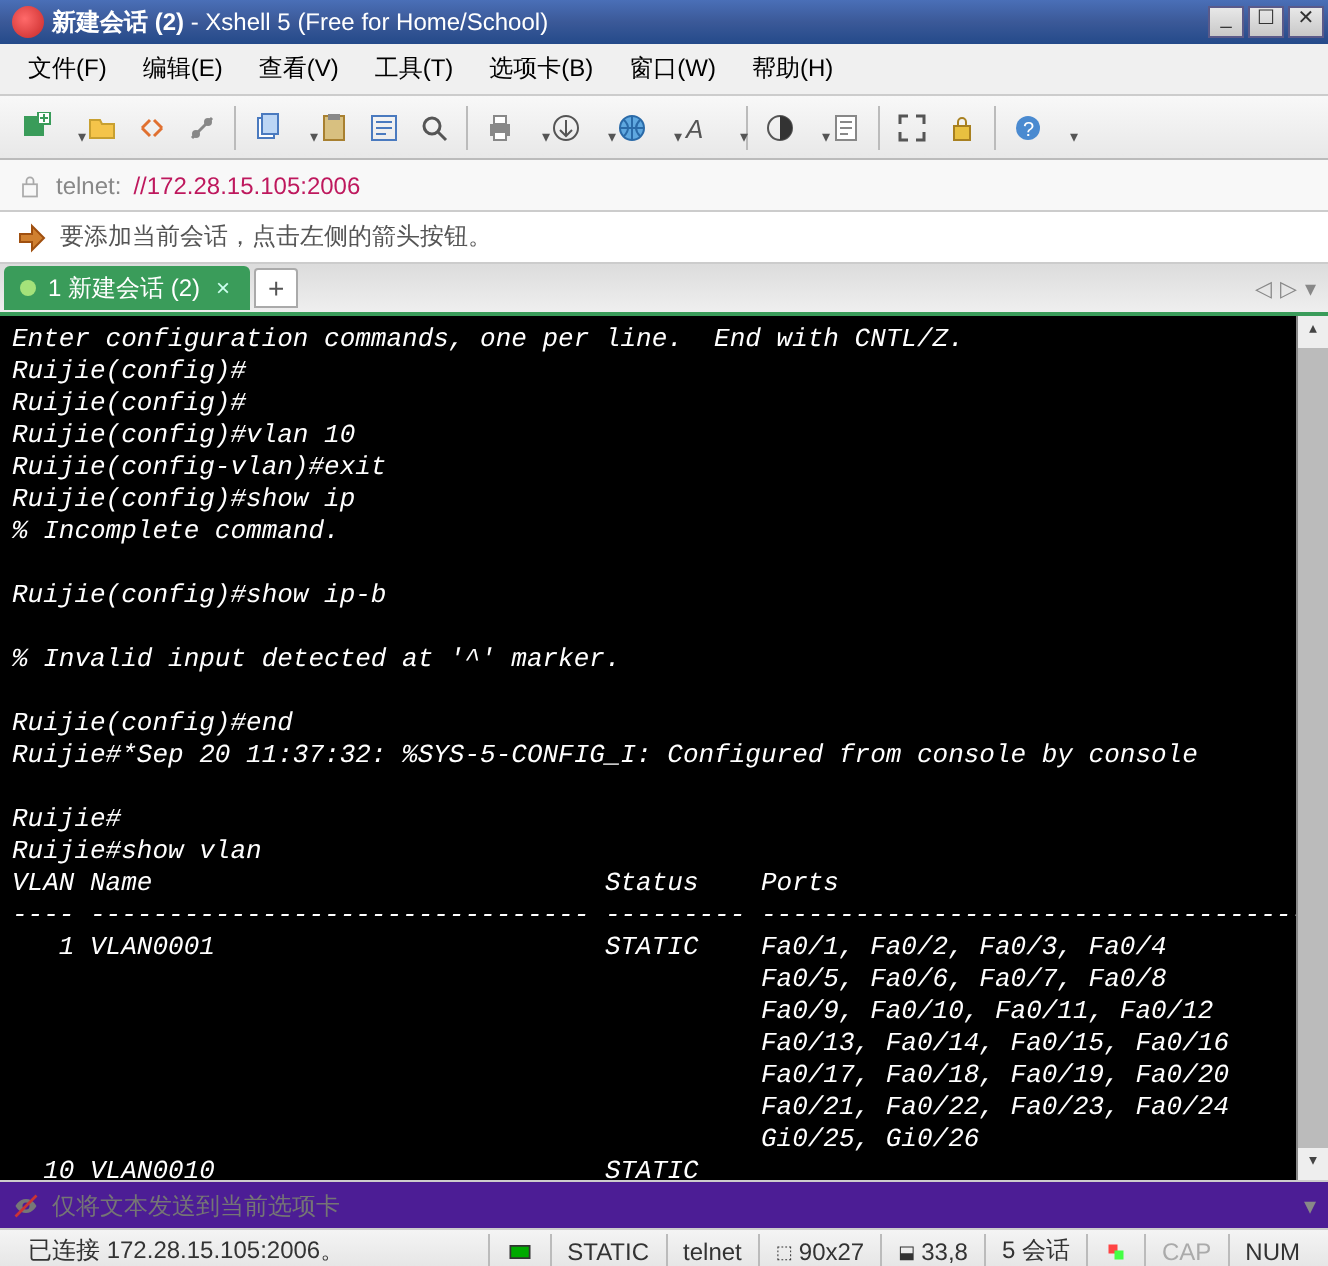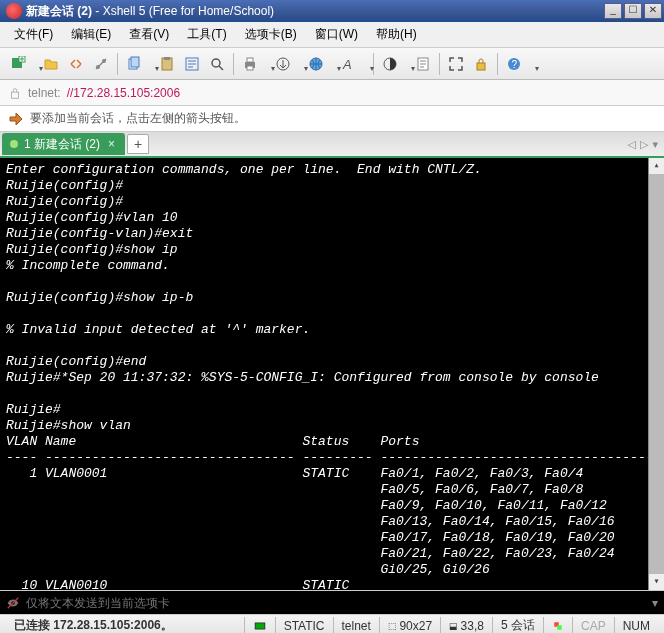--- a/index.html
+++ b/index.html
@@ -24,25 +24,25 @@
 .tabs { height:26px; background:linear-gradient(#dcdcdc,#efefef); display:flex; align-items:center; padding:0 2px; border-bottom:2px solid #3a9c5a; }
 .tab { height:22px; background:#3a9c5a; color:#fff; display:flex; align-items:center; padding:0 8px; gap:6px; border-radius:3px 3px 0 0; font-size:12px; }
 .tab .dot { width:8px; height:8px; border-radius:50%; background:#a4e27a; }
 .tab .close { color:#cfe; font-size:12px; padding:0 2px; }
 .newtab { width:22px; height:20px; background:#fff; border:1px solid #aaa; margin-left:2px; text-align:center; line-height:18px; font-size:14px; color:#555; border-radius:2px 2px 0 0; }
 .tabs-right { margin-left:auto; display:flex; gap:4px; color:#888; font-size:11px; padding-right:4px; }
 .term { background:#000; color:#fff; font-family:"Courier New","NSimSun",monospace; font-size:13px; line-height:16px; padding:4px 6px; height:432px; overflow:hidden; white-space:pre; position:relative;font-style:italic; }
 .term .scroll { position:absolute; right:0; top:0; width:16px; height:100%; background:#ddd; border-left:1px solid #888; display:flex; flex-direction:column; }
 .term .scroll .arr { height:16px; background:#eee; text-align:center; font-size:10px; line-height:16px; color:#444; }
 .term .scroll .thumb { flex:1; background:#bbb; margin:0; }
-.sendbar { height:24px; background:#000000; border-top:1px solid #ccc; display:flex; align-items:center; padding:0 6px; color:#aaa; gap:6px; }
+.sendbar { height:24px; background:#4c1d95; border-top:1px solid #ccc; display:flex; align-items:center; padding:0 6px; color:#aaa; gap:6px; }
 .sendbar input { flex:1; border:none; background:transparent; font-size:12px; color:#888; outline:none; }
 .statusbar { height:22px; background:linear-gradient(#f4f4f4,#e4e4e4); border-top:1px solid #ccc; display:flex; align-items:center; padding:0 6px; font-size:12px; color:#333; }
 .statusbar .cell { padding:0 8px; border-left:1px solid #bbb; height:18px; display:flex; align-items:center; }
-.statusbar .cell:first-child { border-left:none; flex:1;font-weight:bold; }
+.statusbar .cell:first-child { border-left:none; flex:1; }
 .hidden-icon { fill:#777; }
 </style>
 </head>
 <body>
 
 <div class="titlebar">
   <div class="app-icon"></div>
   <div class="title-text">
     <span class="bold">新建会话 (2)</span><span> - Xshell 5 (Free for Home/School)</span>
   </div>

